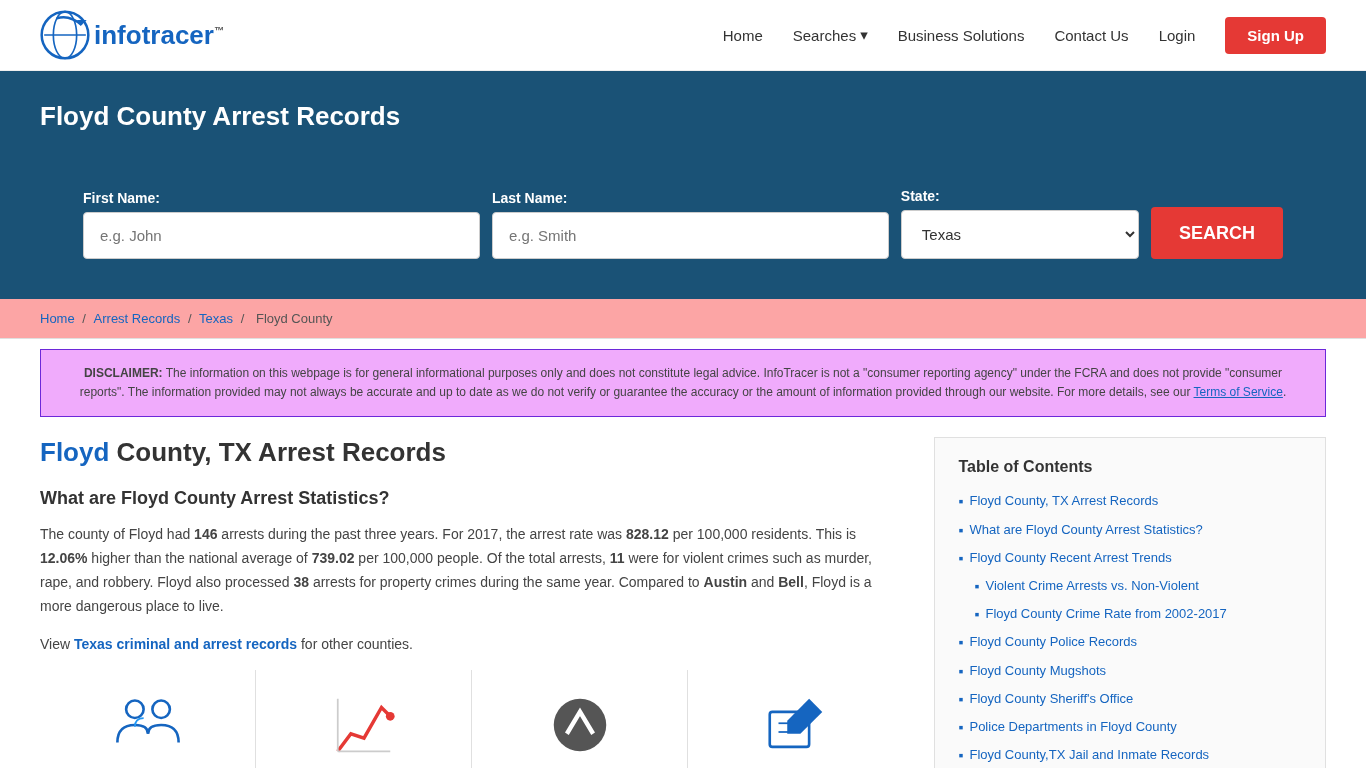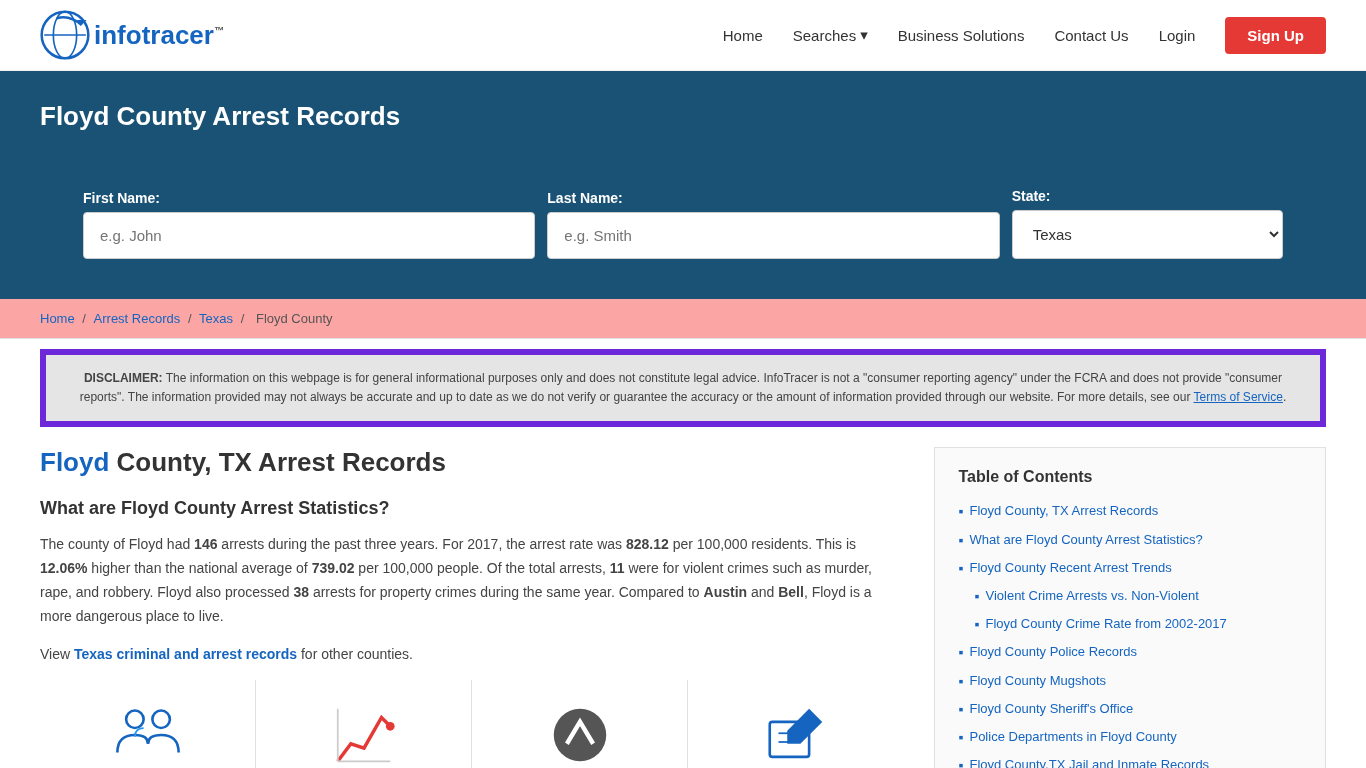--- a/index.html
+++ b/index.html
@@ -122,22 +122,22 @@
       font-size: 13px;
     }
     .breadcrumb a {
       color: #1565c0;
       text-decoration: none;
     }
     .breadcrumb span { color: #555; margin: 0 4px; }
 
     
     .disclaimer {
-      background: #e5e5e5;
-      border: 6px solid #6d28d9;
+      background: #f0abfc;
+      border: 1px solid #6d28d9;
       padding: 14px 30px;
       margin: 0 40px;
       font-size: 12px;
       color: #444;
       text-align: center;
       line-height: 1.6;
       margin-top: 10px;
     }
     .disclaimer strong { font-weight: bold; }
     .disclaimer a { color: #1565c0; }
@@ -293,20 +293,21 @@
       <select>
         <option>Texas</option>
         <option>Alabama</option>
         <option>Alaska</option>
         <option>Arizona</option>
         <option>California</option>
         <option>Florida</option>
         <option>New York</option>
       </select>
     </div>
+    <button class="search-btn">SEARCH</button>
   </div>
 </section>
 
 <div class="breadcrumb">
   <a href="#">Home</a>
   <span> / </span>
   <a href="#">Arrest Records</a>
   <span> / </span>
   <a href="#">Texas</a>
   <span> / </span>

